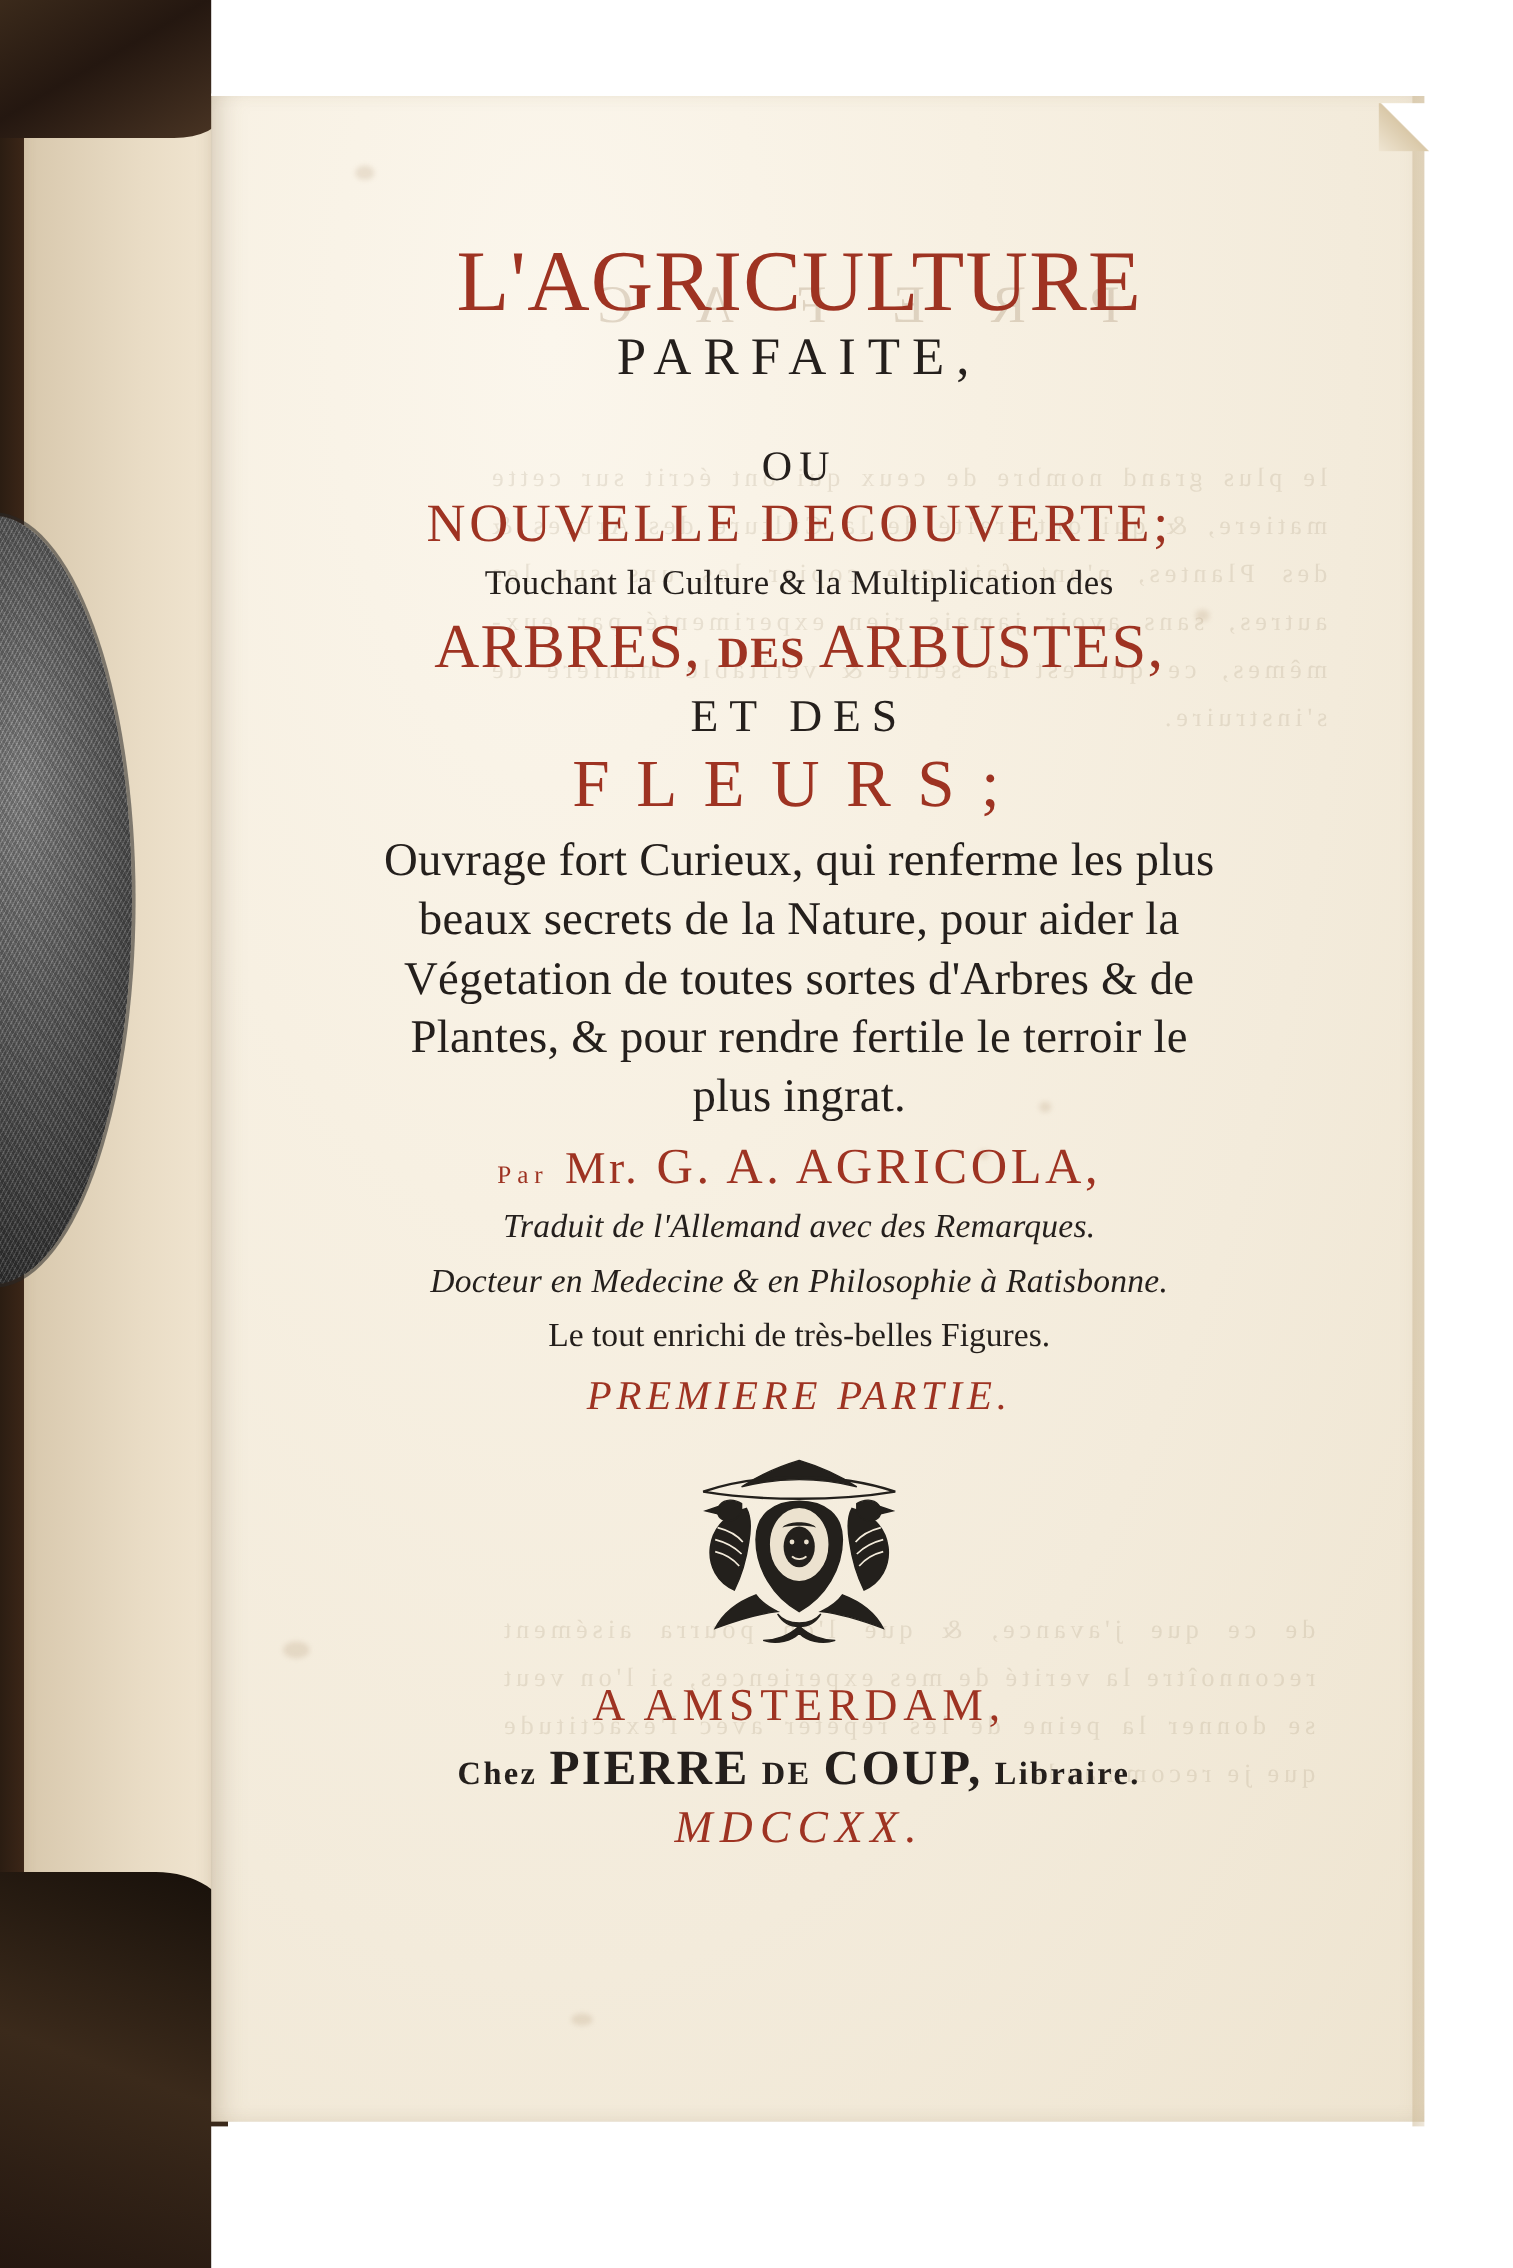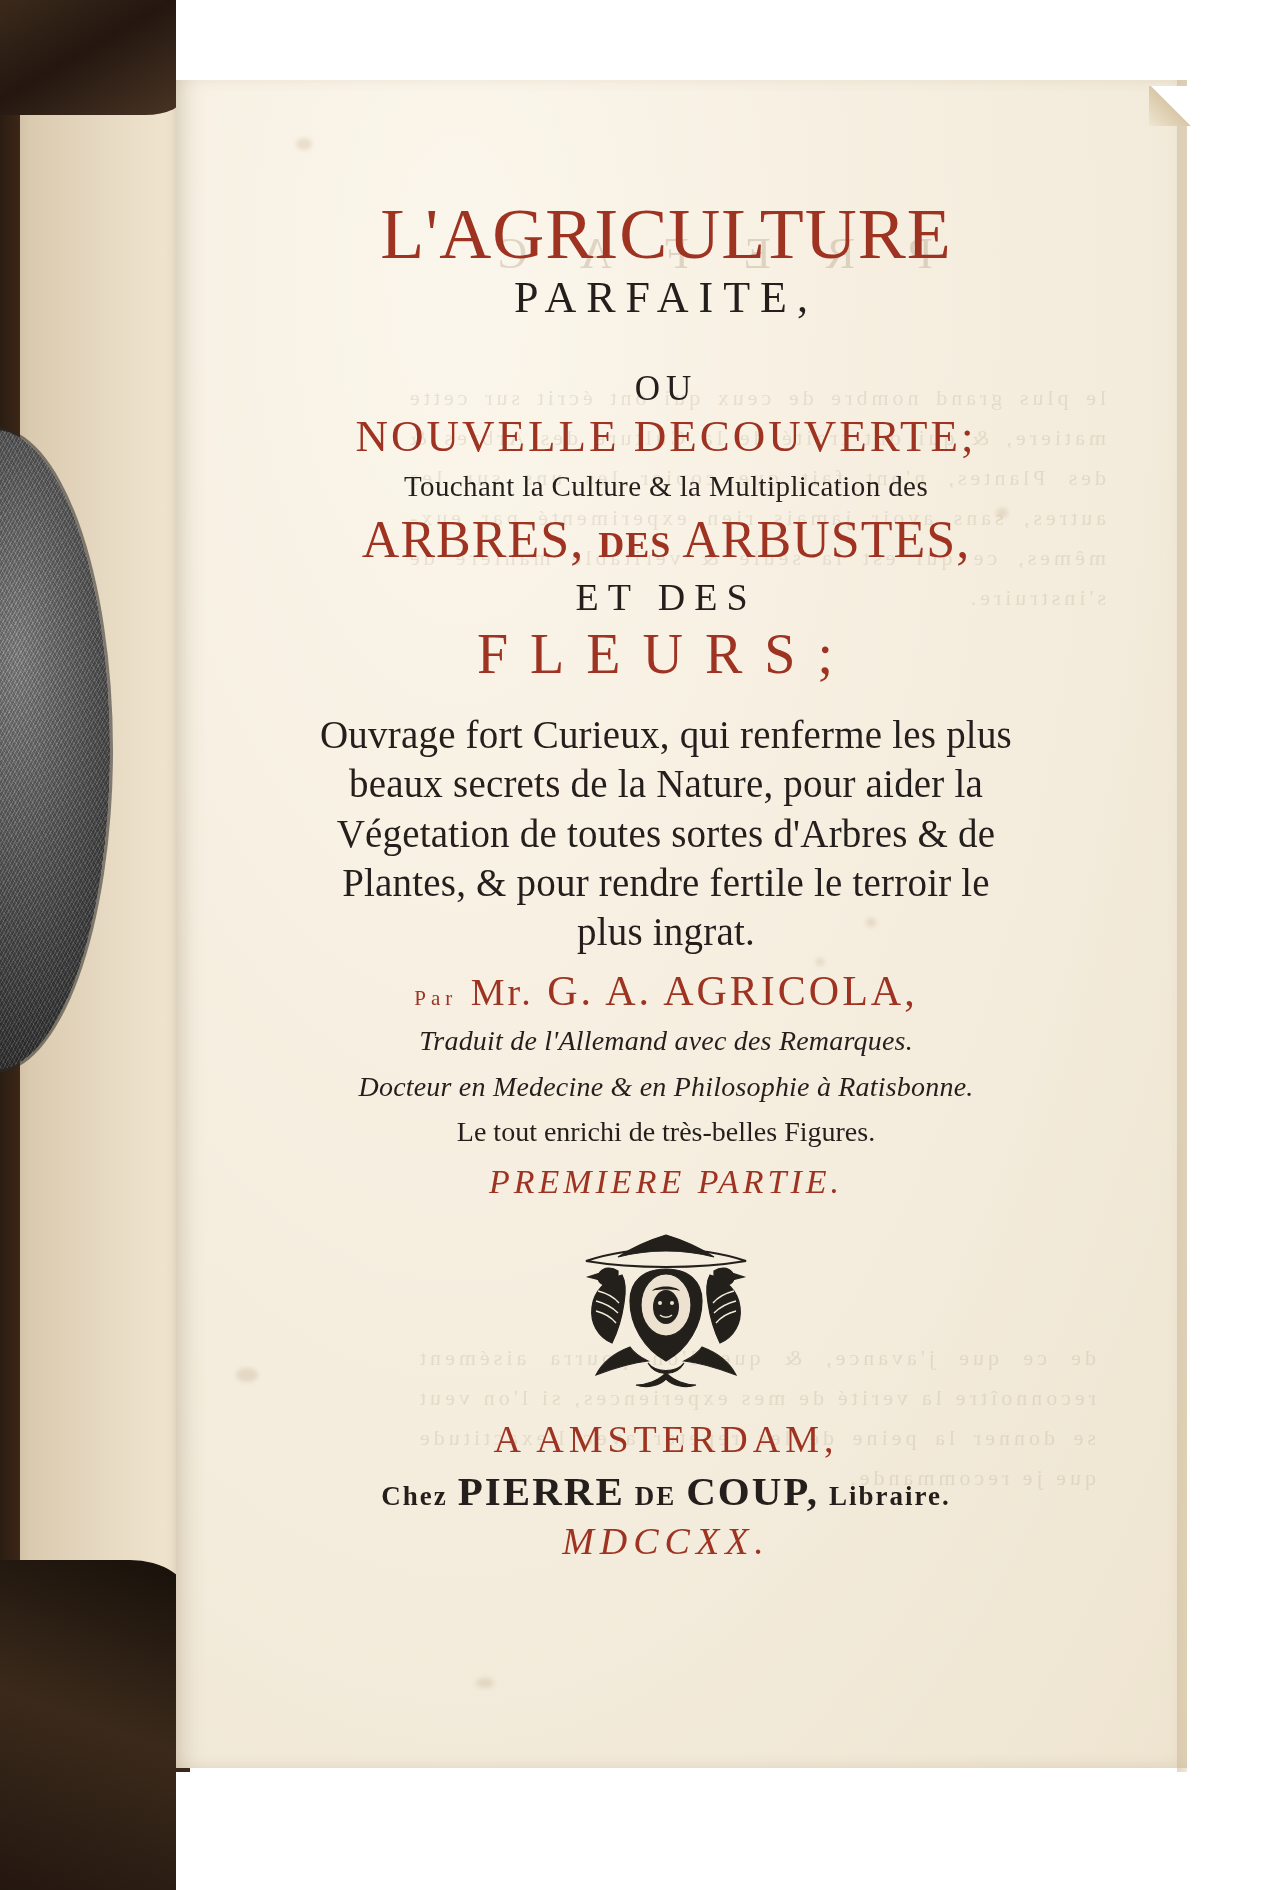--- a/index.html
+++ b/index.html
@@ -216,21 +216,21 @@
   .l7 {
     font-size: 38px;
     letter-spacing: 9px;
     line-height: 1.05;
     margin-bottom: 8px;
   }
   .l8 {
     font-size: 56px;
     letter-spacing: 22px;
     line-height: 1.05;
-    margin-bottom: 26px;
+    margin-bottom: 8px;
   }
   .blurb {
     font-size: 39px;
     line-height: 1.26;
     text-align: center;
     margin: 0 auto 12px auto;
     width: 700px;
     letter-spacing: 0.2px;
   }
   .l10 {

